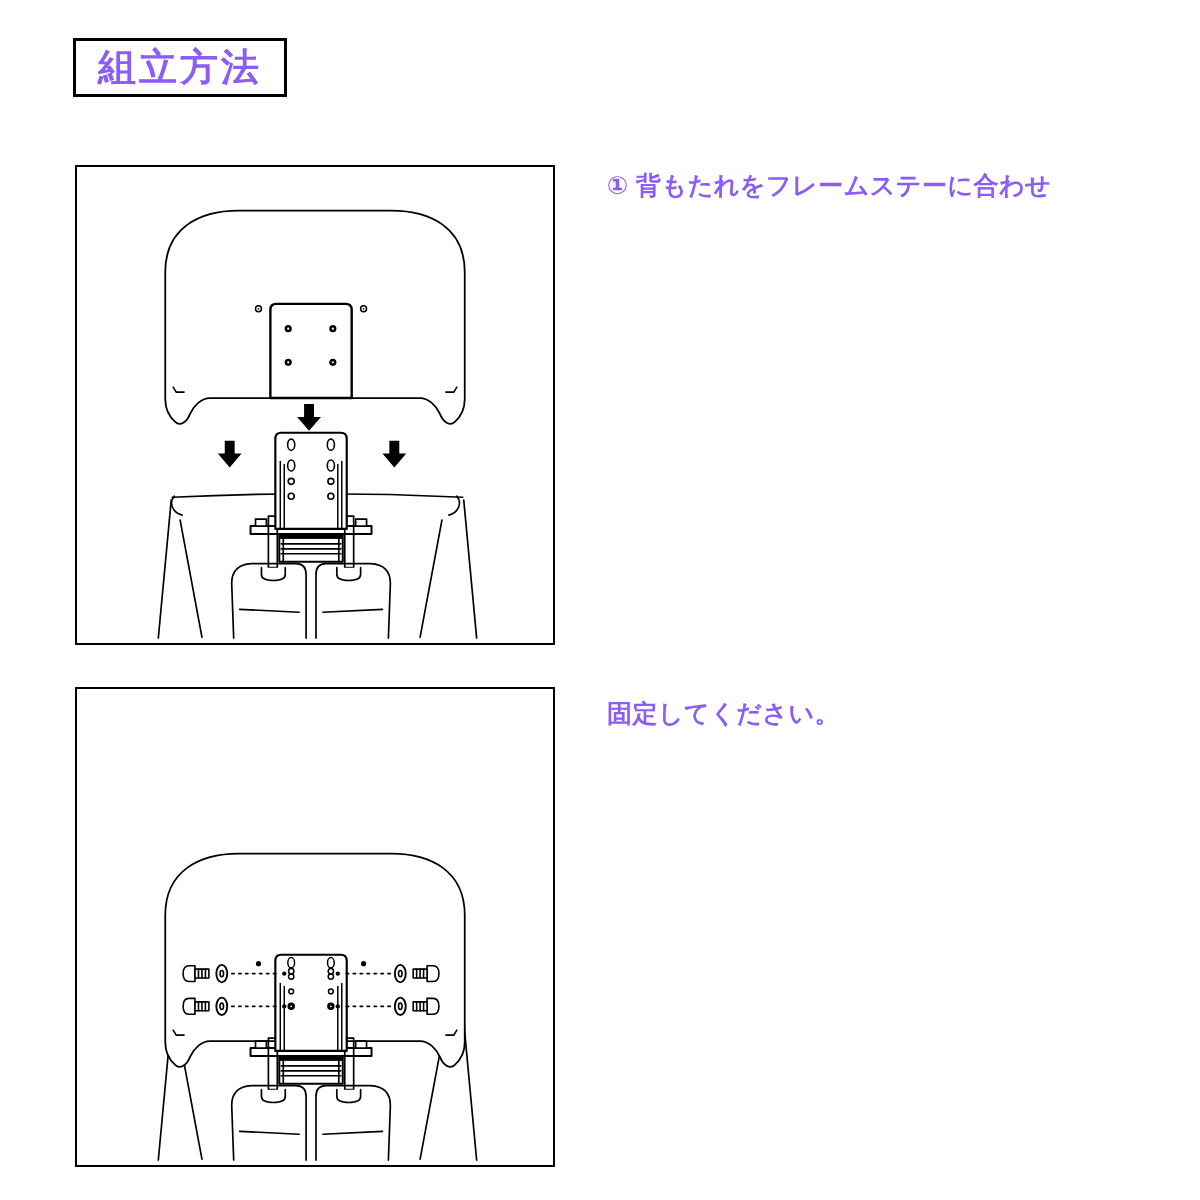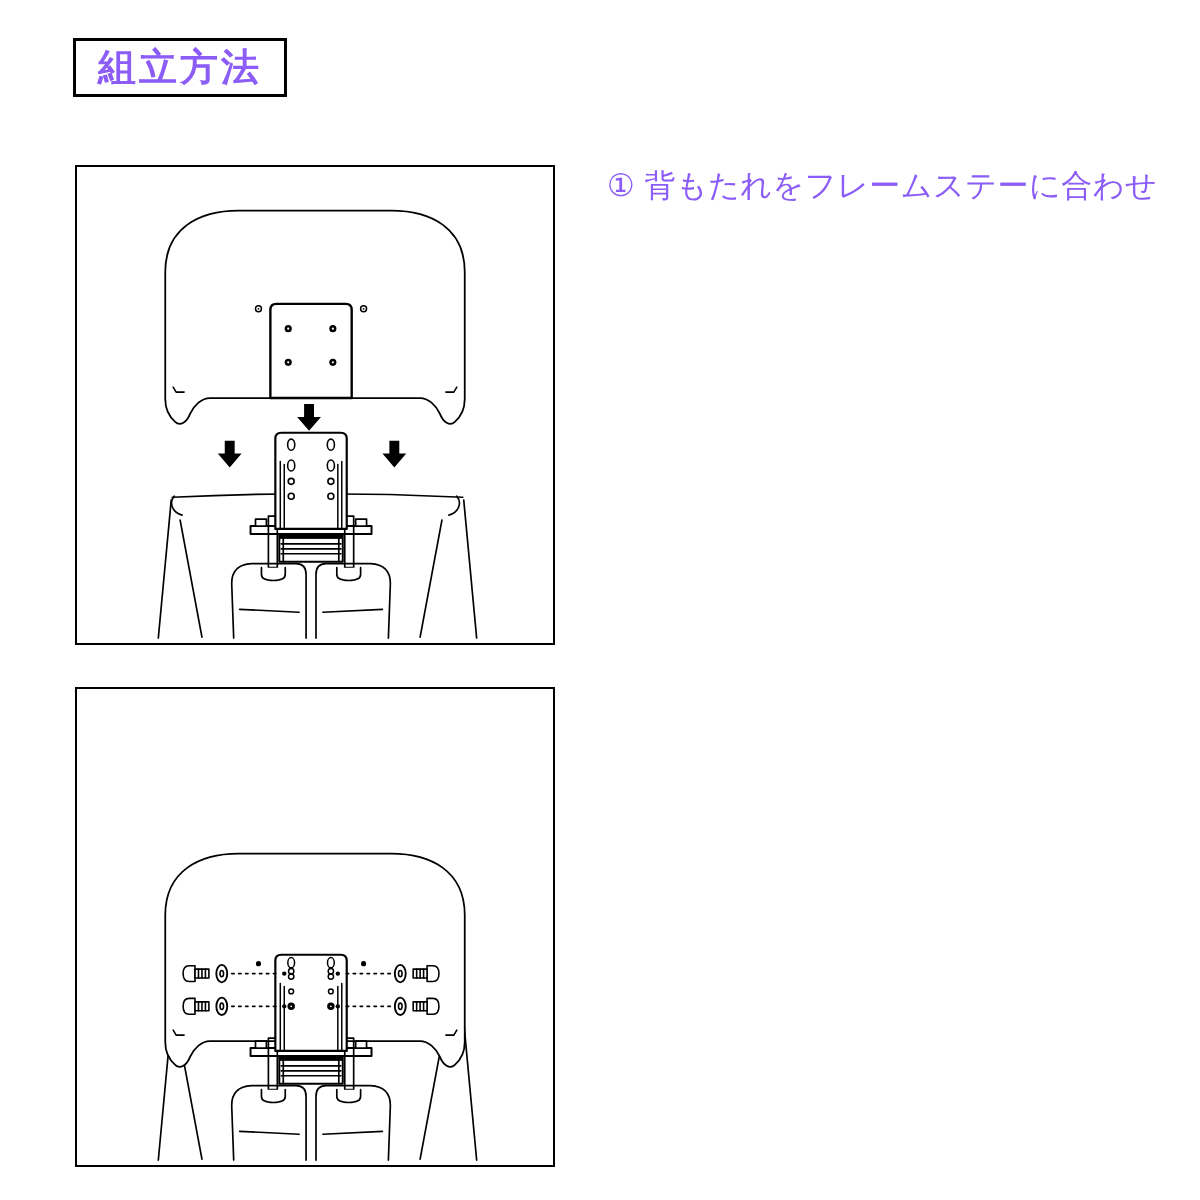--- a/index.html
+++ b/index.html
@@ -5,21 +5,21 @@
   html,body{margin:0;padding:0;background:#fff;}
   .sheet{position:relative;width:1200px;height:1200px;background:#fff;overflow:hidden;
          font-family:"Liberation Sans","DejaVu Sans",sans-serif;color:#8b5cf6;}
   .title-box{position:absolute;left:73px;top:38px;width:208px;height:53px;
              border:3px solid #000;display:flex;align-items:center;justify-content:center;
              font-size:38px;font-weight:700;letter-spacing:3px;}
   .panel{position:absolute;left:75px;width:476px;height:476px;border:2px solid #000;background:#fff;}
   .panel-1{top:165px;}
   .panel-2{top:687px;}
   .panel svg{display:block;width:476px;height:476px;}
-  .step{position:absolute;left:607px;font-size:31px;font-weight:400;line-height:39px;
+  .step{position:absolute;left:607px;font-size:25px;font-weight:700;line-height:39px;
         letter-spacing:0.5px;white-space:nowrap;}
   .step-1{top:166px;}
   .step-2{top:694px;}
   .defs-svg{position:absolute;width:0;height:0;overflow:hidden;}
 </style>
 </head>
 <body>
 
 <div class="sheet">
 
@@ -96,20 +96,21 @@
 
   <div class="title-box">
     <span>組立方法</span>
   </div>
 
   <div class="step step-1">
     <div>① 背もたれをフレームステーに合わせ</div>
   </div>
 
   <div class="step step-2">
+    <div>固定してください。</div>
   </div>
 
   <div class="panel panel-1">
     <svg viewBox="0 0 480 480">
       <use href="#g-seat"></use>
       <use href="#g-mech"></use>
       <use href="#g-stay"></use>
       <g stroke="#000" stroke-width="1.6" fill="none">
         <ellipse cx="216" cy="280" rx="3.6" ry="5.6"></ellipse>
         <ellipse cx="256" cy="280" rx="3.6" ry="5.6"></ellipse>

